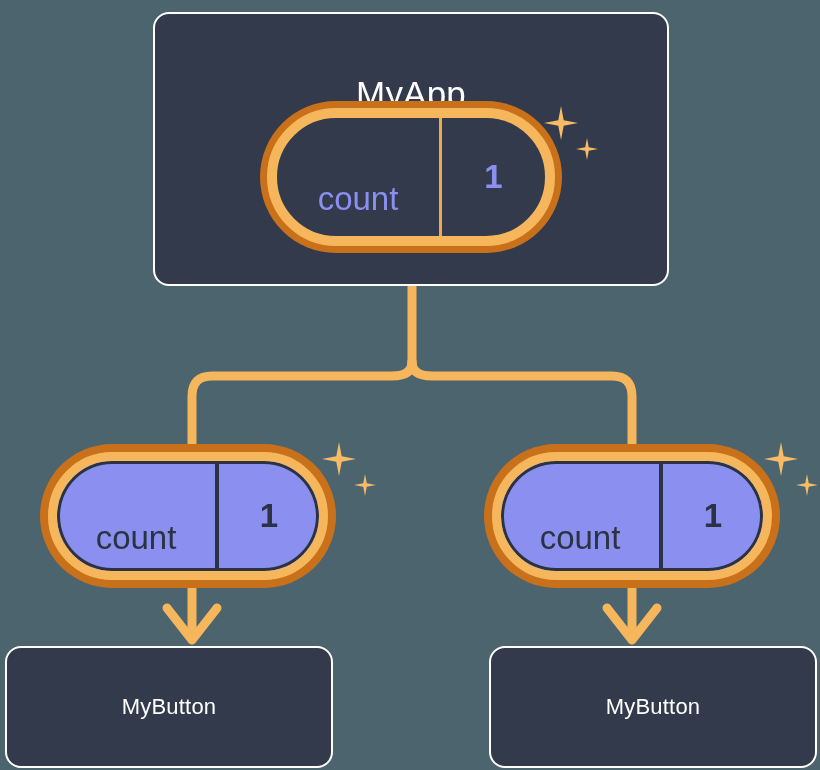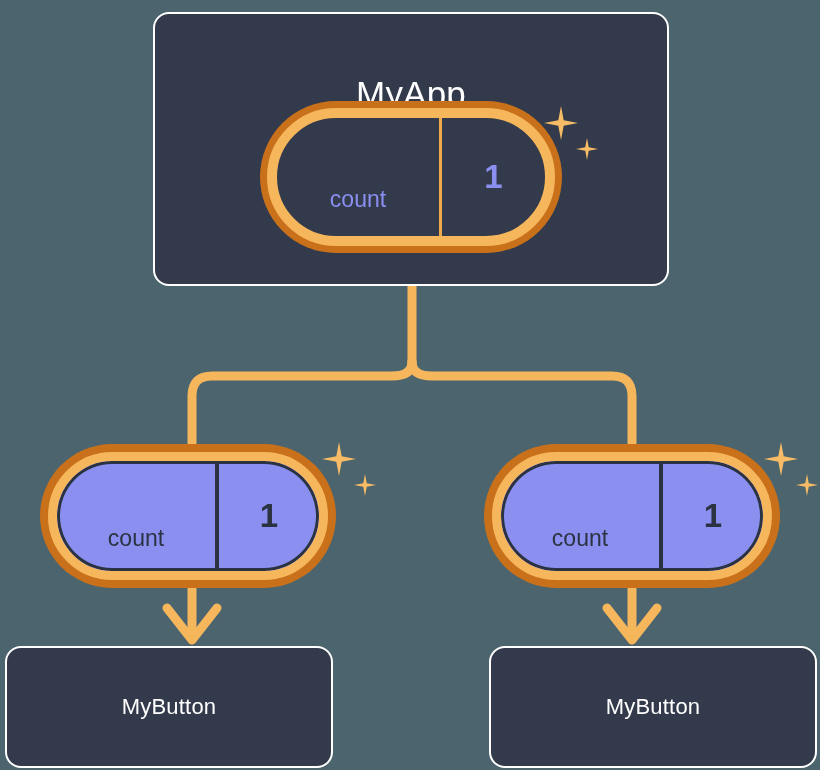--- a/index.html
+++ b/index.html
@@ -139,21 +139,21 @@
   .child-pill-wrap .pill-divider {
     background: #2b3342;
     width: 4px;
   }
 
   .pill-key {
     flex: 0 0 auto;
     display: flex;
     align-items: center;
     justify-content: center;
-    font-size: 23px;
+    font-size: 33px;
     white-space: nowrap;
     margin-top: 44px;
   }
   .pill-val {
     flex: 1 1 auto;
     display: flex;
     align-items: center;
     justify-content: center;
     font-size: 33px;
     font-weight: 700;

